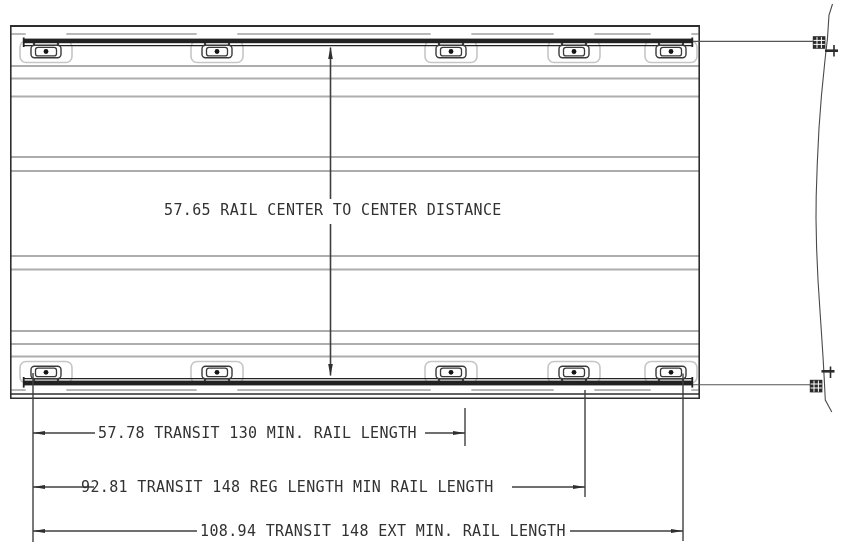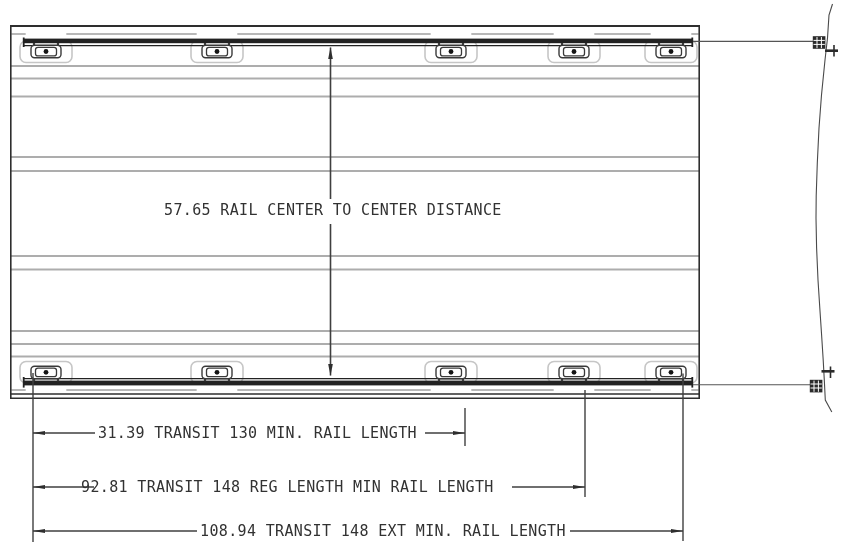--- a/index.html
+++ b/index.html
@@ -204,18 +204,18 @@
       <path d="M814,380.6 V391.8 M818.4,380.6 V391.8" stroke="#ffffff" stroke-width="1"></path>
       <path d="M810.5,384 H821.8 M810.5,388 H821.8" stroke="#ffffff" stroke-width="1"></path>
       <rect x="821.5" y="370" width="13" height="2.6" fill="#2b2b2b"></rect>
       <path d="M830.5,366.5 V378" stroke="#2b2b2b" stroke-width="1.6"></path>
     </g>
   </svg>
 
   
   <div class="dim-text" style="left:164px;top:203px;">57.65 RAIL CENTER TO CENTER DISTANCE</div>
 
-  <div class="dim-text" style="left:98px;top:426px;">31.39 TRANSIT 130 MIN. RAIL LENGTH</div>
+  <div class="dim-text" style="left:98px;top:426px;">57.78 TRANSIT 130 MIN. RAIL LENGTH</div>
 
   <div class="dim-text" style="left:81px;top:480px;">92.81 TRANSIT 148 REG LENGTH MIN RAIL LENGTH</div>
 
   <div class="dim-text" style="left:200px;top:524px;">108.94 TRANSIT 148 EXT MIN. RAIL LENGTH</div>
 </div>
 
 </body></html>

